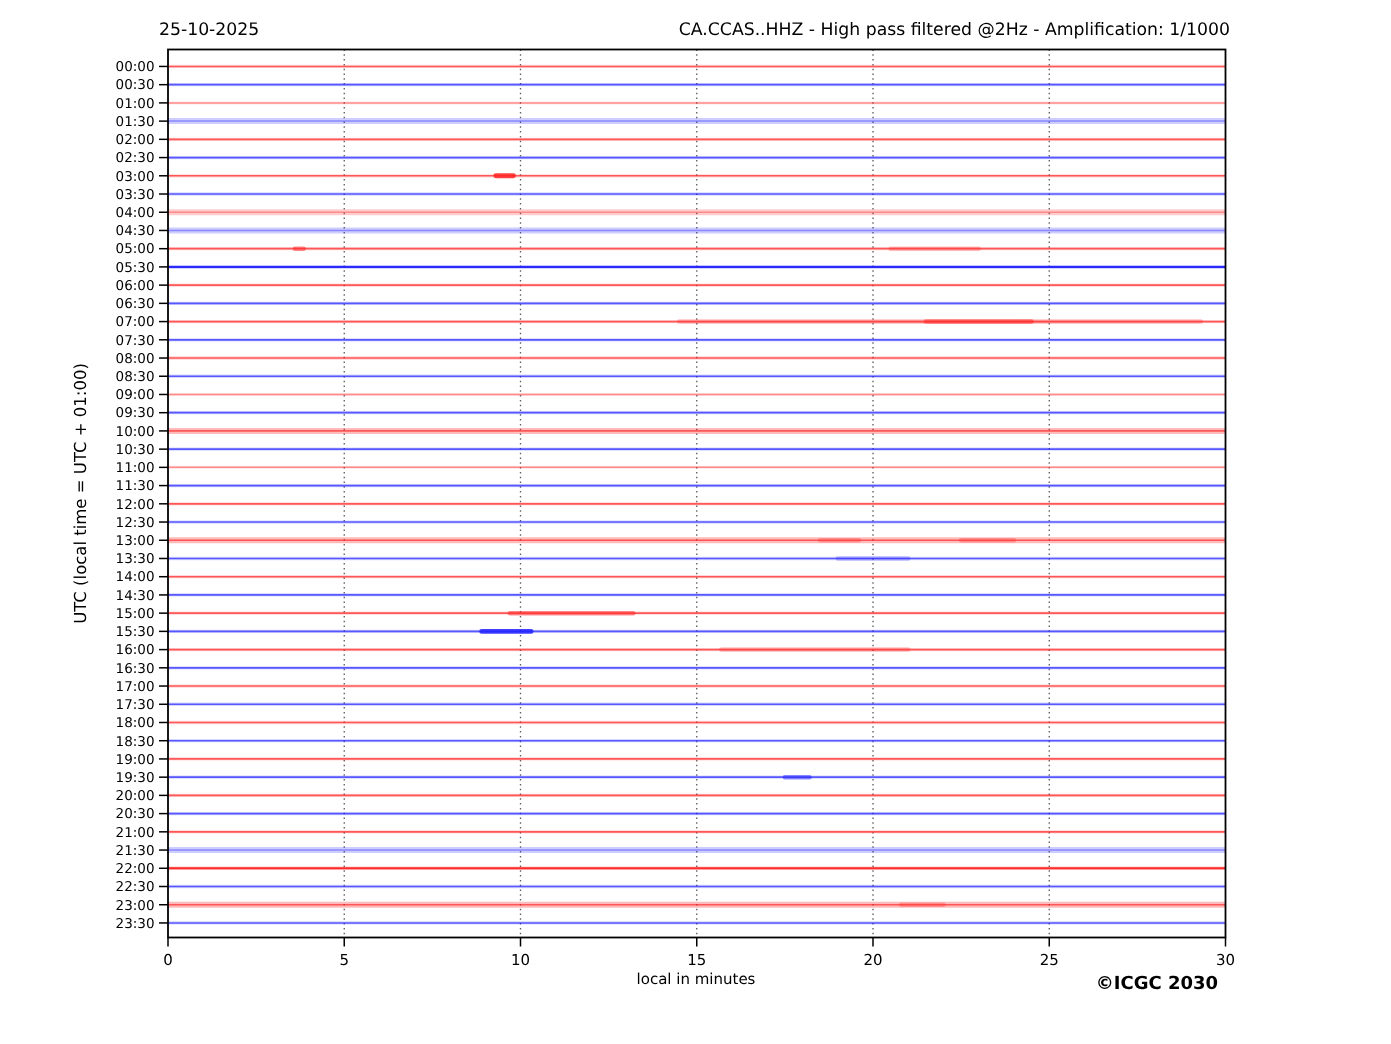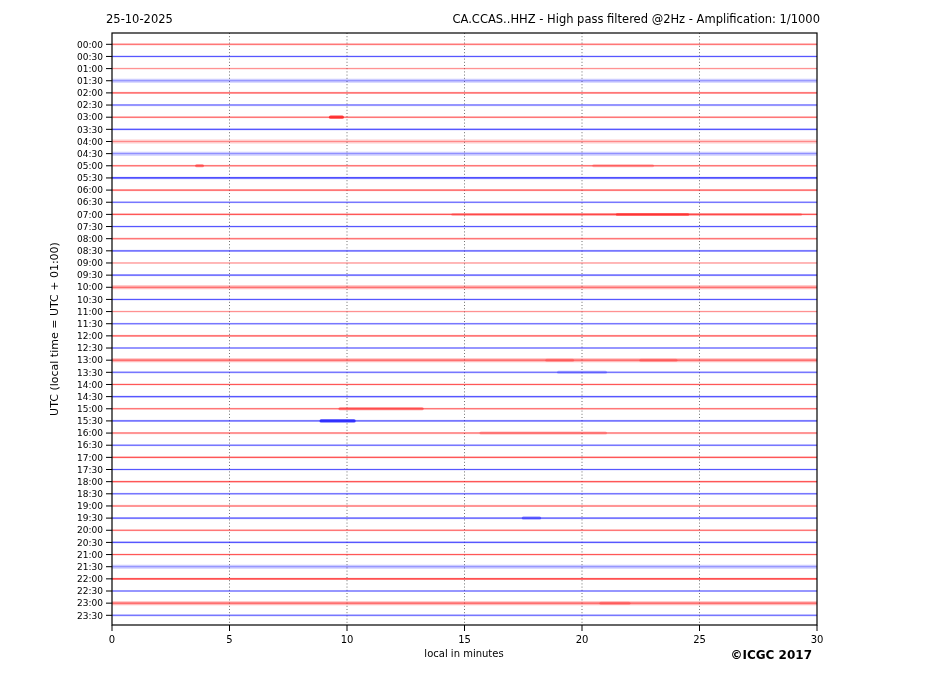--- a/index.html
+++ b/index.html
@@ -262,14 +262,14 @@
       <line x1="464.5" y1="625" x2="464.5" y2="631" stroke="#000000" stroke-width="1"></line>
       <text x="464.5" y="643" text-anchor="middle" font-size="10px" fill="#000" font-family="DejaVu Sans, Liberation Sans, sans-serif">15</text>
       <line x1="582" y1="625" x2="582" y2="631" stroke="#000000" stroke-width="1"></line>
       <text x="582" y="643" text-anchor="middle" font-size="10px" fill="#000" font-family="DejaVu Sans, Liberation Sans, sans-serif">20</text>
       <line x1="699.5" y1="625" x2="699.5" y2="631" stroke="#000000" stroke-width="1"></line>
       <text x="699.5" y="643" text-anchor="middle" font-size="10px" fill="#000" font-family="DejaVu Sans, Liberation Sans, sans-serif">25</text>
       <line x1="817" y1="625" x2="817" y2="631" stroke="#000000" stroke-width="1"></line>
       <text x="817" y="643" text-anchor="middle" font-size="10px" fill="#000" font-family="DejaVu Sans, Liberation Sans, sans-serif">30</text>
     </svg>
   <div class="x-title">local in minutes</div>
-  <div class="copyright">©ICGC 2017</div>
+  <div class="copyright">©ICGC 2030</div>
 </div>
 
 </body></html>

